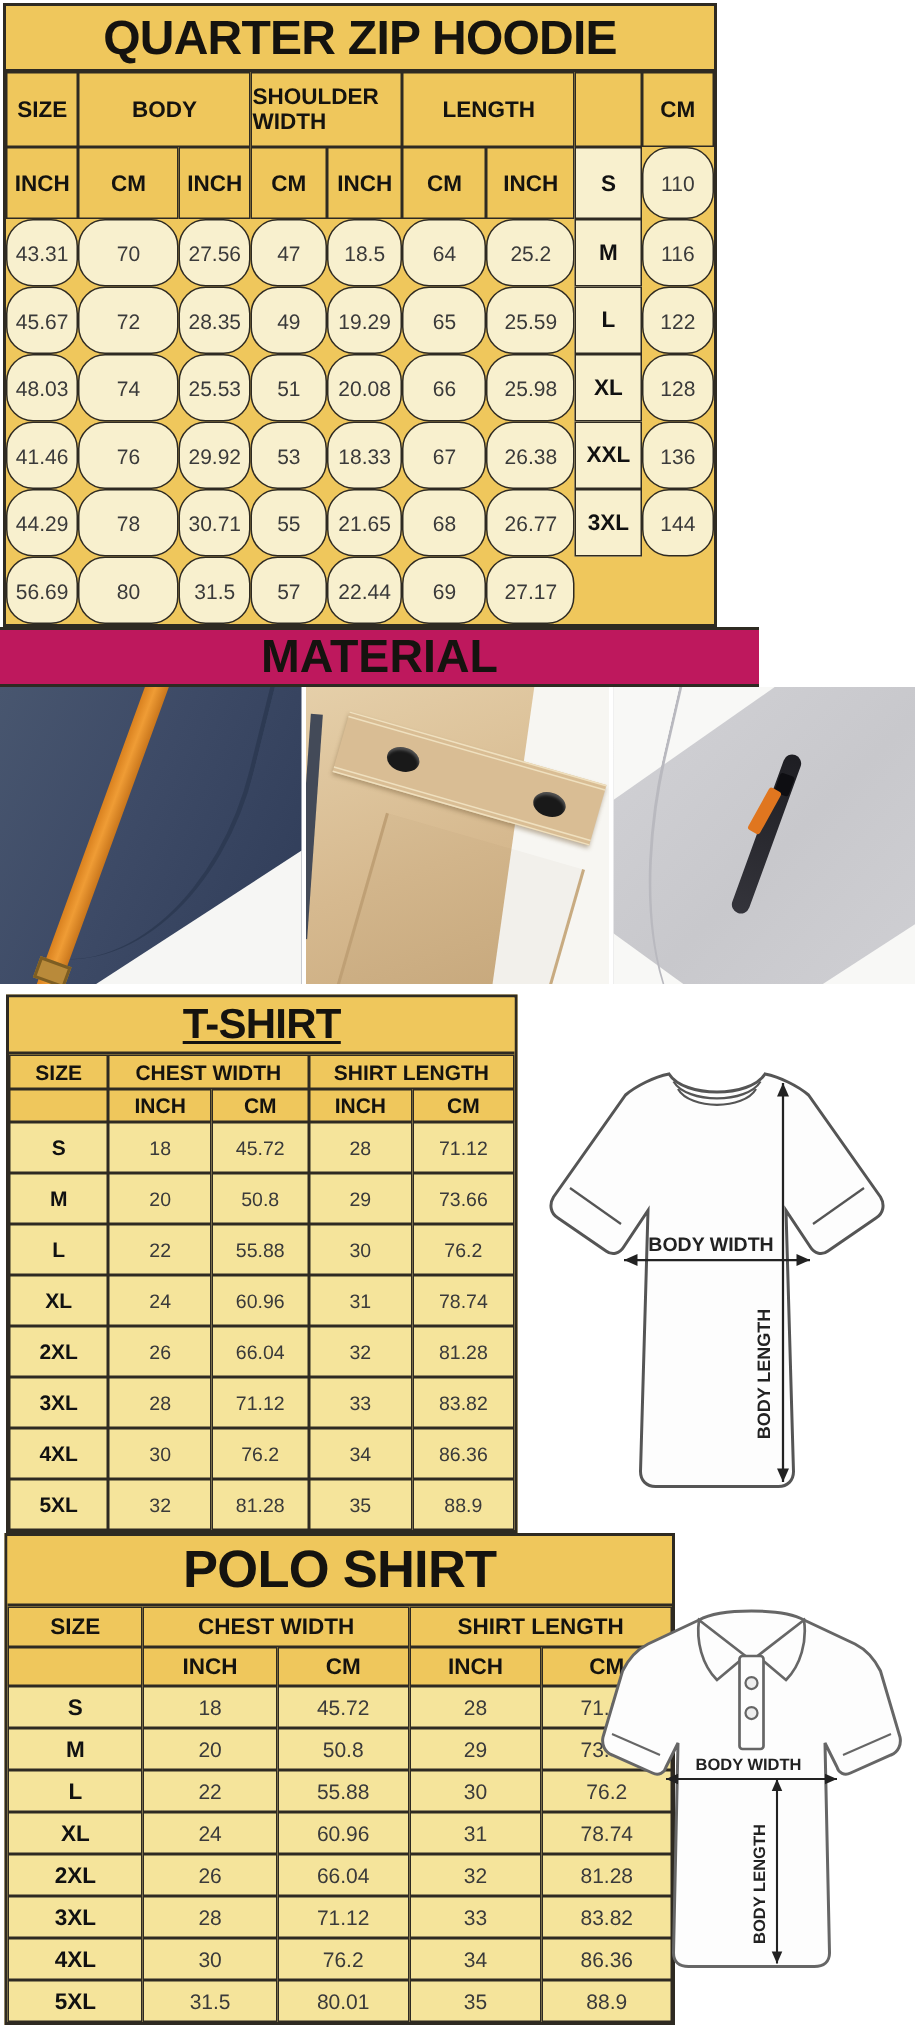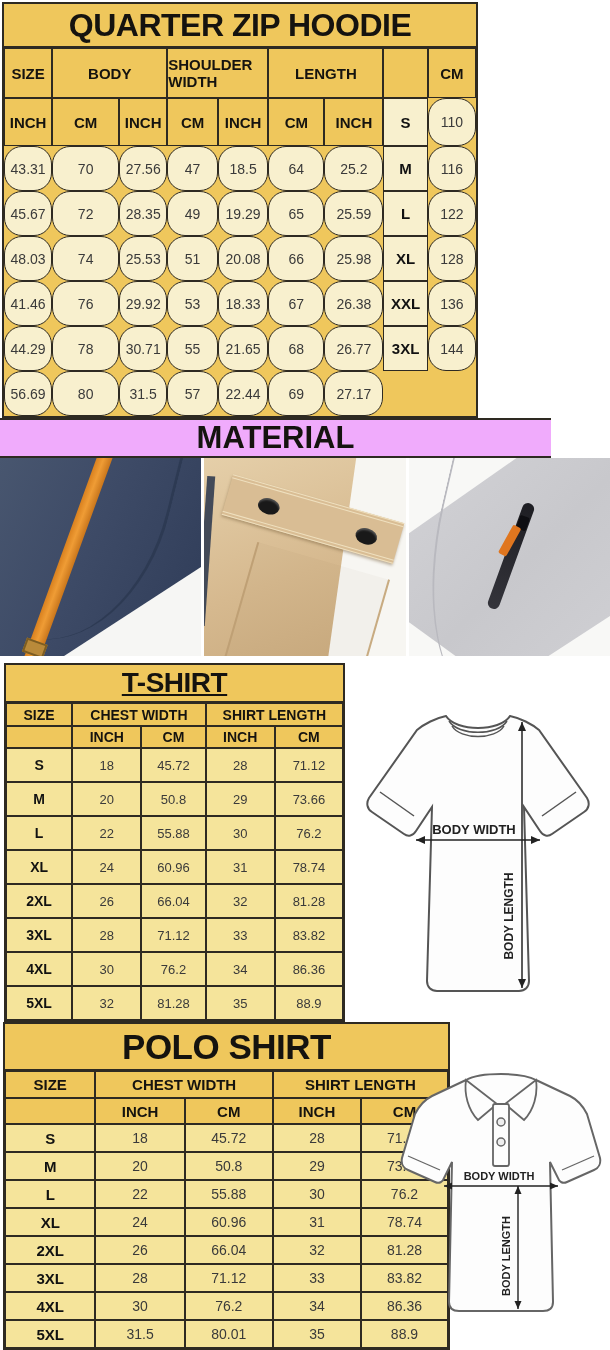--- a/index.html
+++ b/index.html
@@ -25,21 +25,21 @@
   
   #hoodie{left:2px;top:2px;width:476px;}
   #hoodie .tbl-title{height:42px;font-size:32px;}
   #hoodie .grid{grid-template-columns:62fr 86fr 62fr 65fr 65fr 72fr 76fr 57fr 62fr;
                 grid-template-rows:50px 48px repeat(6,45px);}
   #hoodie .hd{font-size:15px;}
   #hoodie .szc{font-size:15px;}
   #hoodie .num{font-size:14px;border-radius:18px;}
 
   
-  #material-banner{left:0;top:418px;width:551px;height:36px;background:#f0abfc;
+  #material-banner{left:0;top:418px;width:506px;height:36px;background:#be185d;
     border-top:2px solid #2e2a22;border-bottom:2px solid #2e2a22;box-sizing:content-box;
     display:flex;align-items:center;justify-content:center;font-size:31px;font-weight:bold;color:#15130f;}
 
   
   #photos{left:0;top:458px;width:610px;height:198px;display:flex;gap:3px;}
   .photo{flex:1;position:relative;overflow:hidden;background:#ccc;}
   #photo1{background:linear-gradient(115deg,#48566f 0%,#3d4a66 45%,#2f3c58 100%);}
   .p1-white{position:absolute;width:280px;height:150px;background:#f6f6f4;
             transform:rotate(-33deg);right:-110px;bottom:-95px;}
   .p1-seam{position:absolute;width:150px;height:220px;border-right:3px solid #2b3850;

